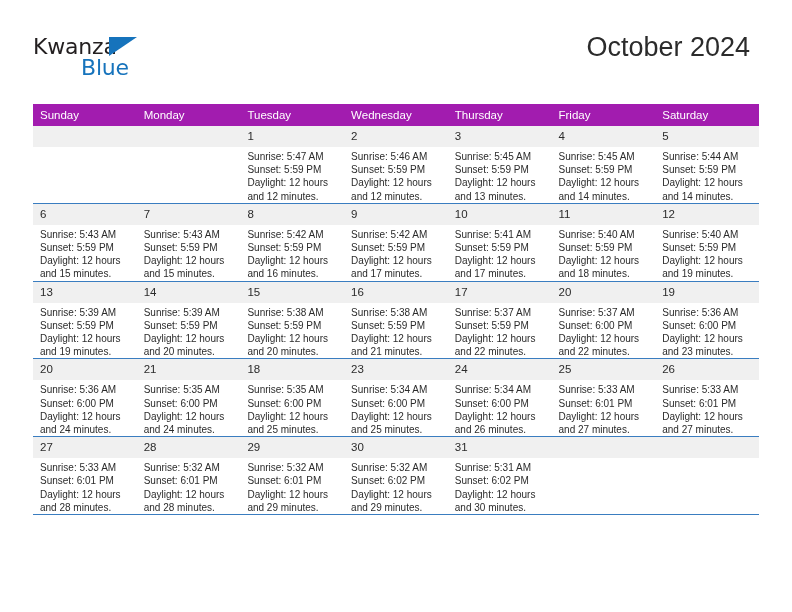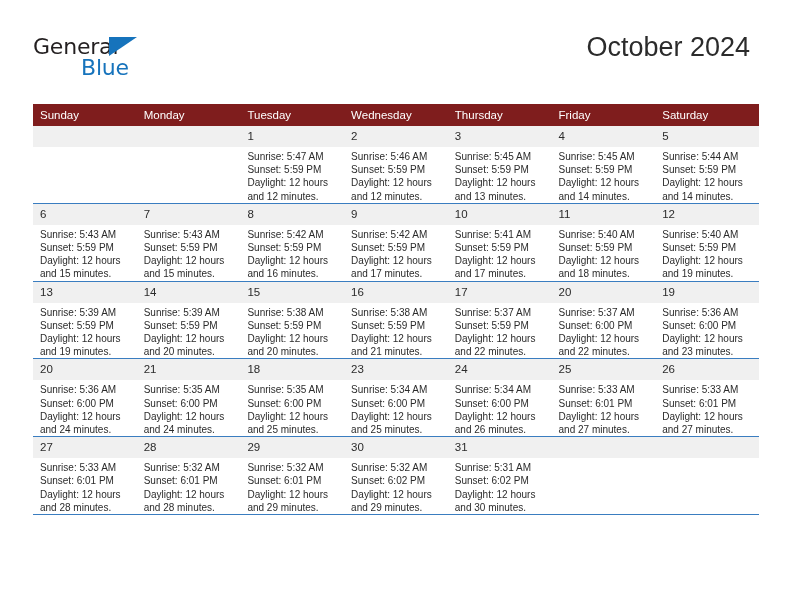--- a/index.html
+++ b/index.html
@@ -92,21 +92,21 @@
   
   .calendar {
     position: absolute;
     left: 33px;
     top: 104px;
     width: 726px;
     border-collapse: collapse;
     table-layout: fixed;
   }
   .calendar th {
-    background: #7f1d1d;
+    background: #a21caf;
     color: #ffffff;
     font-size: 11.5px;
     font-weight: 400;
     text-align: left;
     padding: 5px 0 5px 7px;
     height: 12px;
     border: none;
   }
   .calendar td {
     vertical-align: top;
@@ -142,21 +142,21 @@
   }
 </style>
 </head>
 <body>
 
 <div class="page">
 
   <div class="header">
 
     <div class="logo">
-      <span class="logo-general">General</span>
+      <span class="logo-general">Kwanza</span>
       <span class="logo-tri"></span>
       <span class="logo-blue">Blue</span>
     </div>
 
     <div class="titles">
       <div class="cal-title">October 2024</div>
     </div>
 
   </div>
 

